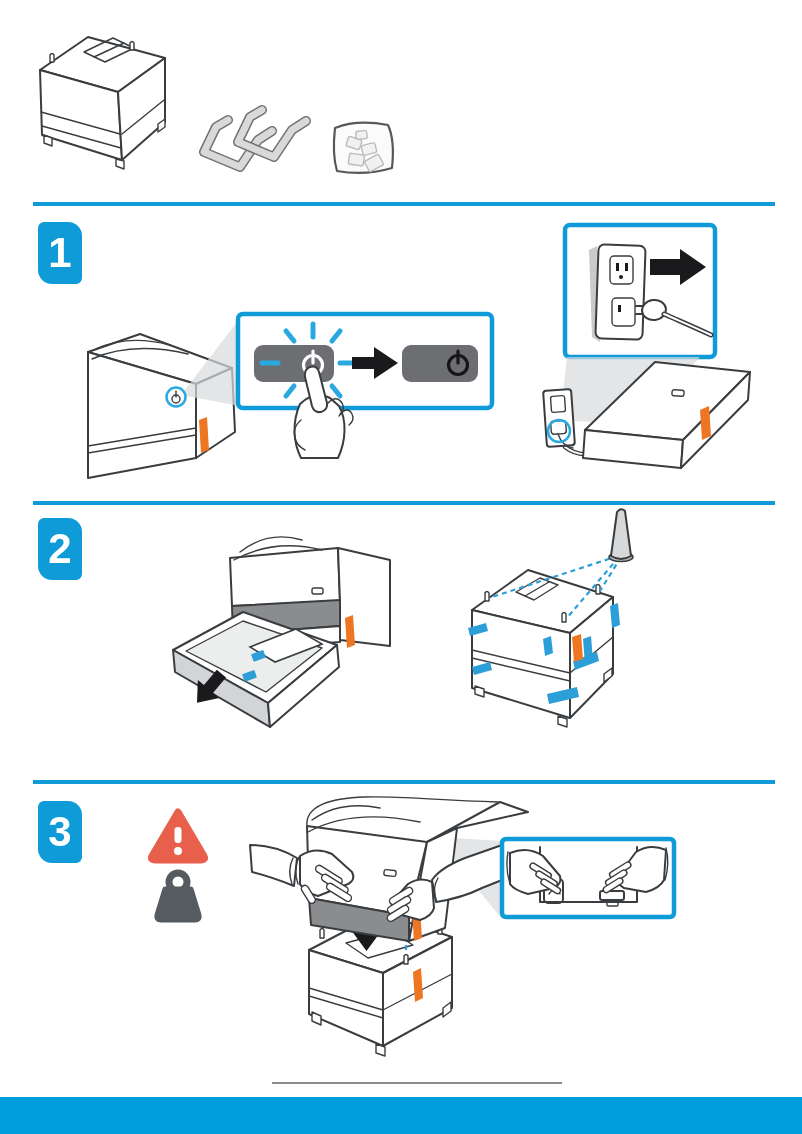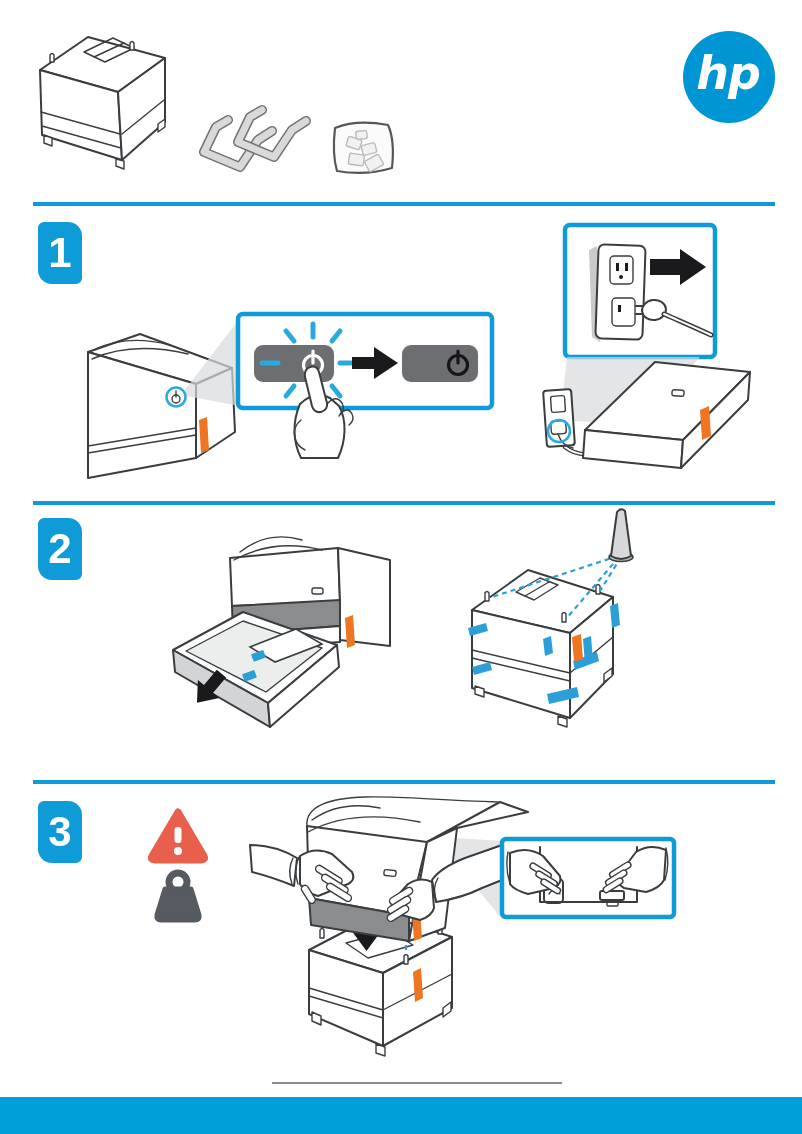--- a/index.html
+++ b/index.html
@@ -69,23 +69,20 @@
       <g fill="#f1f1f1" stroke="#b9bbbd" stroke-width="1.4">
         <rect x="347" y="138" width="14" height="10" rx="2" transform="rotate(18 354 143)"></rect>
         <rect x="362" y="144" width="14" height="10" rx="2" transform="rotate(-14 369 149)"></rect>
         <rect x="349" y="154" width="15" height="11" rx="2" transform="rotate(8 356 159)"></rect>
         <rect x="366" y="157" width="16" height="12" rx="2" transform="rotate(-28 374 163)"></rect>
         <rect x="356" y="131" width="11" height="8" rx="2" transform="rotate(-5 361 135)"></rect>
       </g>
     </g>
   </svg>
 
-  <div class="hp-logo">
-    <span>hp</span>
-  </div>
 
   <div class="divider d1"></div>
   <div class="divider d2"></div>
   <div class="divider d3"></div>
 
   <div class="badge b1">1</div>
   <div class="badge b2">2</div>
   <div class="badge b3">3</div>
 
   <svg style="left:0;top:200px" width="802" height="300" viewBox="0 200 802 300">

